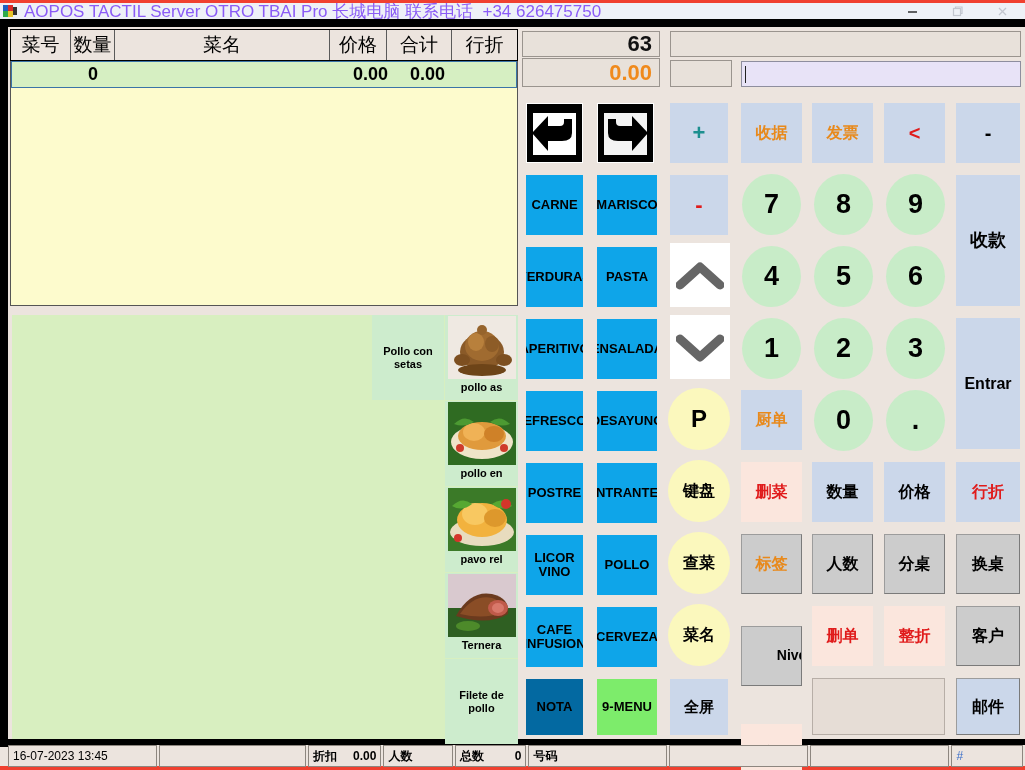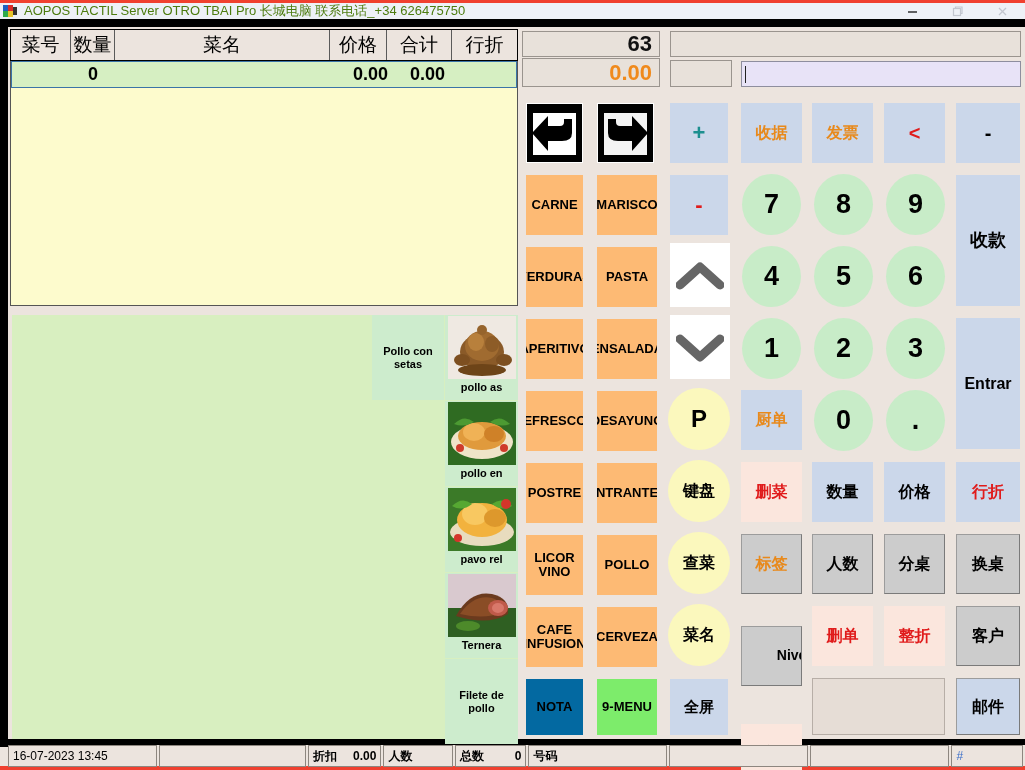--- a/index.html
+++ b/index.html
@@ -21,21 +21,21 @@
     background: #eef1f7; display: flex; align-items: center;
   }
   .title-icon { width: 16px; height: 14px; margin-left: 2px; position: relative; flex: 0 0 auto; }
   .title-icon i { position: absolute; display: block; }
   .ti1 { left: 1px; top: 1px; width: 5px; height: 6px; background: #1f5fbf; }
   .ti2 { left: 6px; top: 1px; width: 5px; height: 6px; background: #d92b2b; }
   .ti3 { left: 1px; top: 7px; width: 5px; height: 6px; background: #2faa4a; }
   .ti4 { left: 6px; top: 7px; width: 5px; height: 6px; background: #e8c42a; }
   .ti5 { left: 11px; top: 3px; width: 4px; height: 8px; background: #333; }
   .title-text {
-    font-size: 13px; color: #4d7c0f; margin-left: 6px; white-space: nowrap;
+    font-size: 17px; color: #8b5cf6; margin-left: 6px; white-space: nowrap;
     font-family: "Liberation Sans", sans-serif;
   }
   .win-btns { margin-left: auto; display: flex; height: 16px; }
   .win-btn {
     width: 45px; height: 16px; display: flex; align-items: center; justify-content: center;
     color: #c9ccd4; font-size: 12px; line-height: 1;
   }
   .win-btn svg { display: block; }
 
   .blackbar { position: absolute; left: 0; top: 19px; width: 1025px; height: 8px; background: #000; }
@@ -112,21 +112,21 @@
   .caret { width: 1px; height: 17px; background: #222; }
 
   
   .btn {
     position: absolute; display: flex; align-items: center; justify-content: center;
     text-align: center; font-size: 13px; font-weight: bold; color: #000;
     line-height: 1.1; font-family: "Liberation Sans", sans-serif;
     overflow: hidden; white-space: nowrap;
   }
   .btn-blue   { background: #cbd7ea; }
-  .btn-lblue  { background: #fdba74; }
+  .btn-lblue  { background: #0ea5e9; }
   .btn-grey   { background: #cccccc; border: 1px solid #9c9c9c; border-right-color:#7a7a7a; border-bottom-color:#7a7a7a; }
   .btn-pink   { background: #fbe6dd; }
   .btn-orange { background: #0369a1; }
   .btn-green  { background: #7dec6b; }
   .btn-white  { background: #ffffff; }
   .btn-blank  { background: #e6ddd6; border: 1px solid #b7aea7; }
   .oval { border-radius: 50%; background: #fbf8bd; }
   .circle { border-radius: 50%; background: #c8ecc8; }
   .txt-orange { color: #e8891b; }
   .txt-red { color: #e01b1b; }

